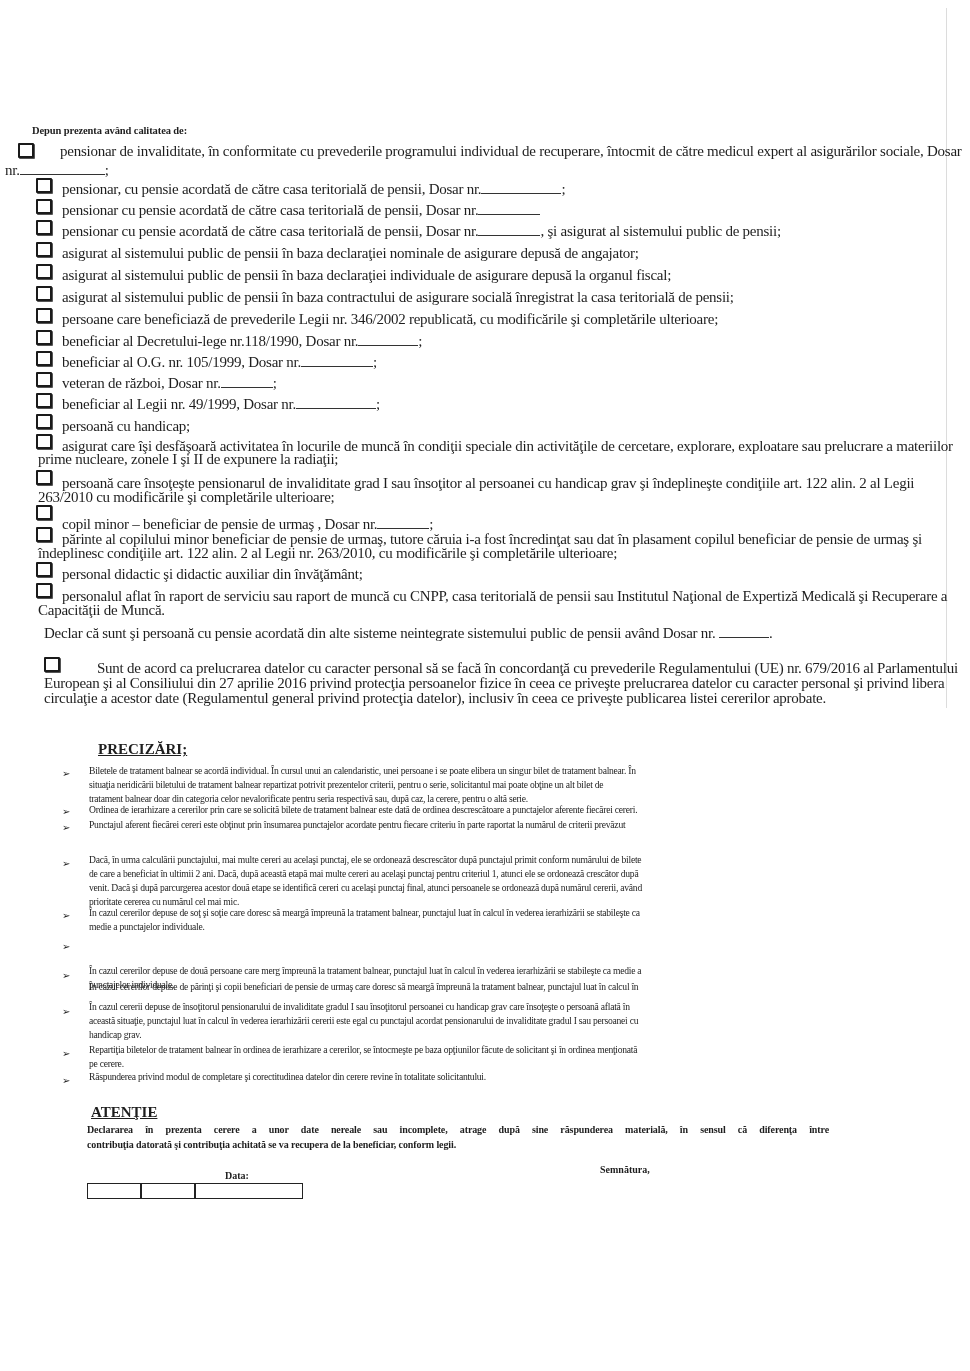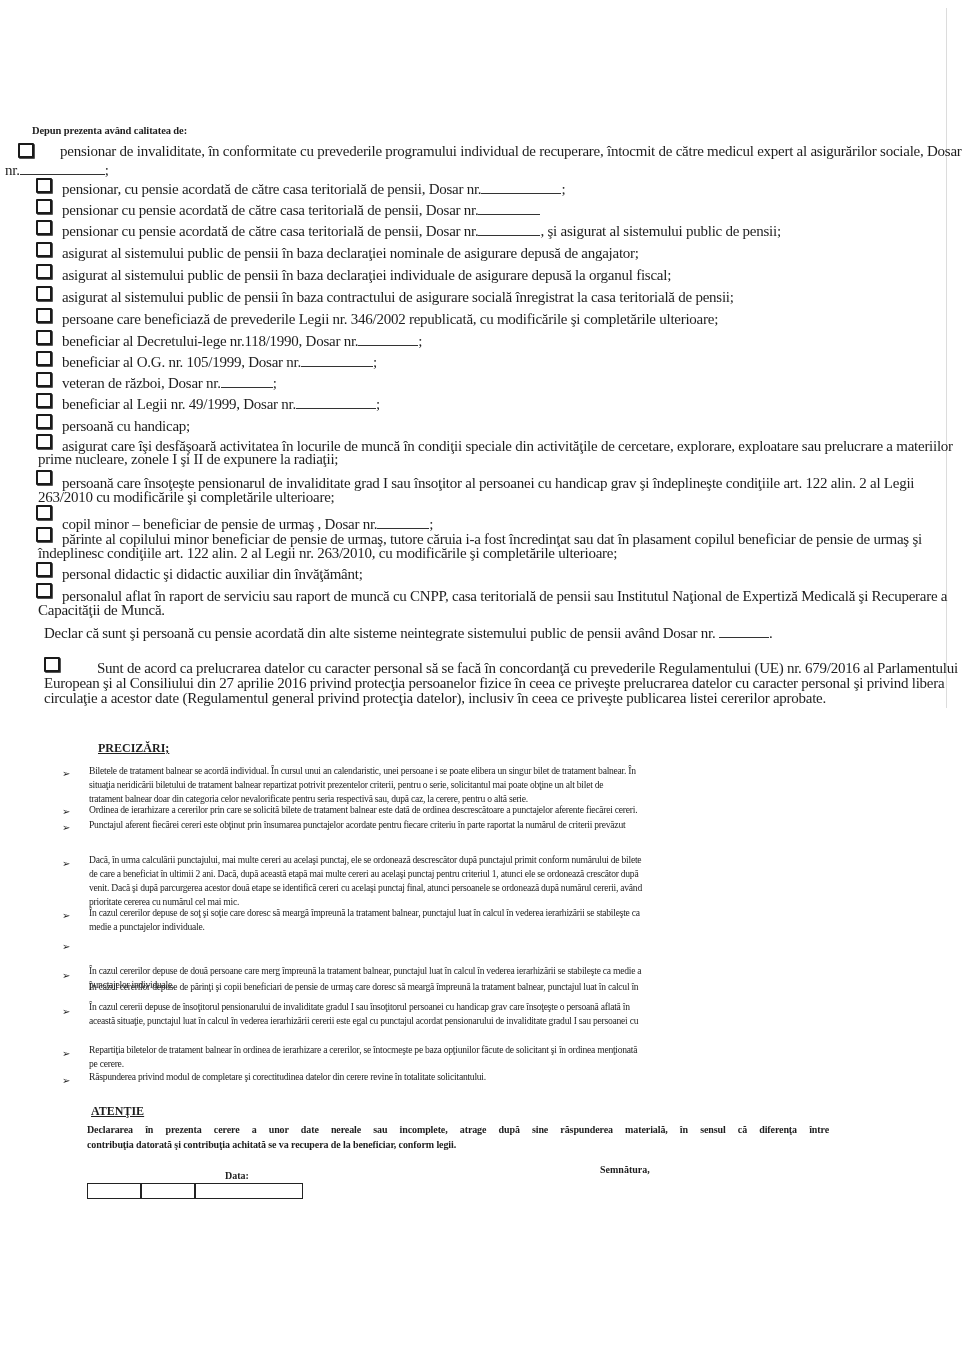--- a/index.html
+++ b/index.html
@@ -11,21 +11,21 @@
   .abs { position: absolute; }
   .heading { font-weight: bold; font-size: 10.5px; letter-spacing: -0.1px; }
   .line { font-size: 15px; white-space: nowrap; letter-spacing: -0.25px; transform-origin: left top; }
   .cb {
     position: absolute; width: 12px; height: 11px; border: 2px solid #1a1a1a; border-radius: 1px;
     box-shadow: 1px 1px 0 #555; background: #fff;
   }
   .blank { display: inline-block; border-bottom: 1px solid #333; height: 8px; vertical-align: baseline; }
   .bullet { position: absolute; font-size: 10px; font-family: "DejaVu Sans", sans-serif; color: #222; }
   .para { font-size: 9.6px; letter-spacing: -0.25px; line-height: 14px; text-align: justify; }
-  .u { text-decoration: underline; font-weight: bold; font-size: 12px; }
+  .u { text-decoration: underline; font-weight: bold; font-size: 15px; }
   .bold-para { font-weight: bold; font-size: 10px; line-height: 15px; letter-spacing: -0.1px; }
   .datebox { position: absolute; left: 87px; top: 1183px; height: 14px; border: 1px solid #222; display: flex; }
   .datebox .cell { height: 14px; border-right: 2px solid #222; }
   .datebox .cell:last-child { border-right: none; }
 </style>
 </head>
 <body>
 
 <div class="scan-edge"></div>
 
@@ -141,20 +141,21 @@
 <div class="bullet" style="left:62px; top:970px;">➢</div>
 <div class="abs para" style="left:89px; top:964px; width:735px;">
   <div>În cazul cererilor depuse de două persoane care merg împreună la tratament balnear, punctajul luat în calcul în vederea ierarhizării se stabileşte ca medie a</div>
     <div>punctajelor individuale.</div>
 </div>
 
 <div class="bullet" style="left:62px; top:1006px;">➢</div>
 <div class="abs para" style="left:89px; top:1000px; width:735px;">
   <div>În cazul cererii depuse de însoţitorul pensionarului de invaliditate gradul I sau însoţitorul persoanei cu handicap grav care însoţeşte o persoană aflată în</div>
     <div>această situaţie, punctajul luat în calcul în vederea ierarhizării cererii este egal cu punctajul acordat pensionarului de invaliditate gradul I sau persoanei cu</div>
+    <div>handicap grav.</div>
 </div>
 
 <div class="bullet" style="left:62px; top:1048px;">➢</div>
 <div class="abs para" style="left:89px; top:1043px; width:735px;">
   <div>Repartiţia biletelor de tratament balnear în ordinea de ierarhizare a cererilor, se întocmeşte pe baza opţiunilor făcute de solicitant şi în ordinea menţionată</div>
     <div>pe cerere.</div>
 </div>
 
 <div class="bullet" style="left:62px; top:1075px;">➢</div>
 <div class="abs para" style="left:89px; top:1070px; width:735px;">

